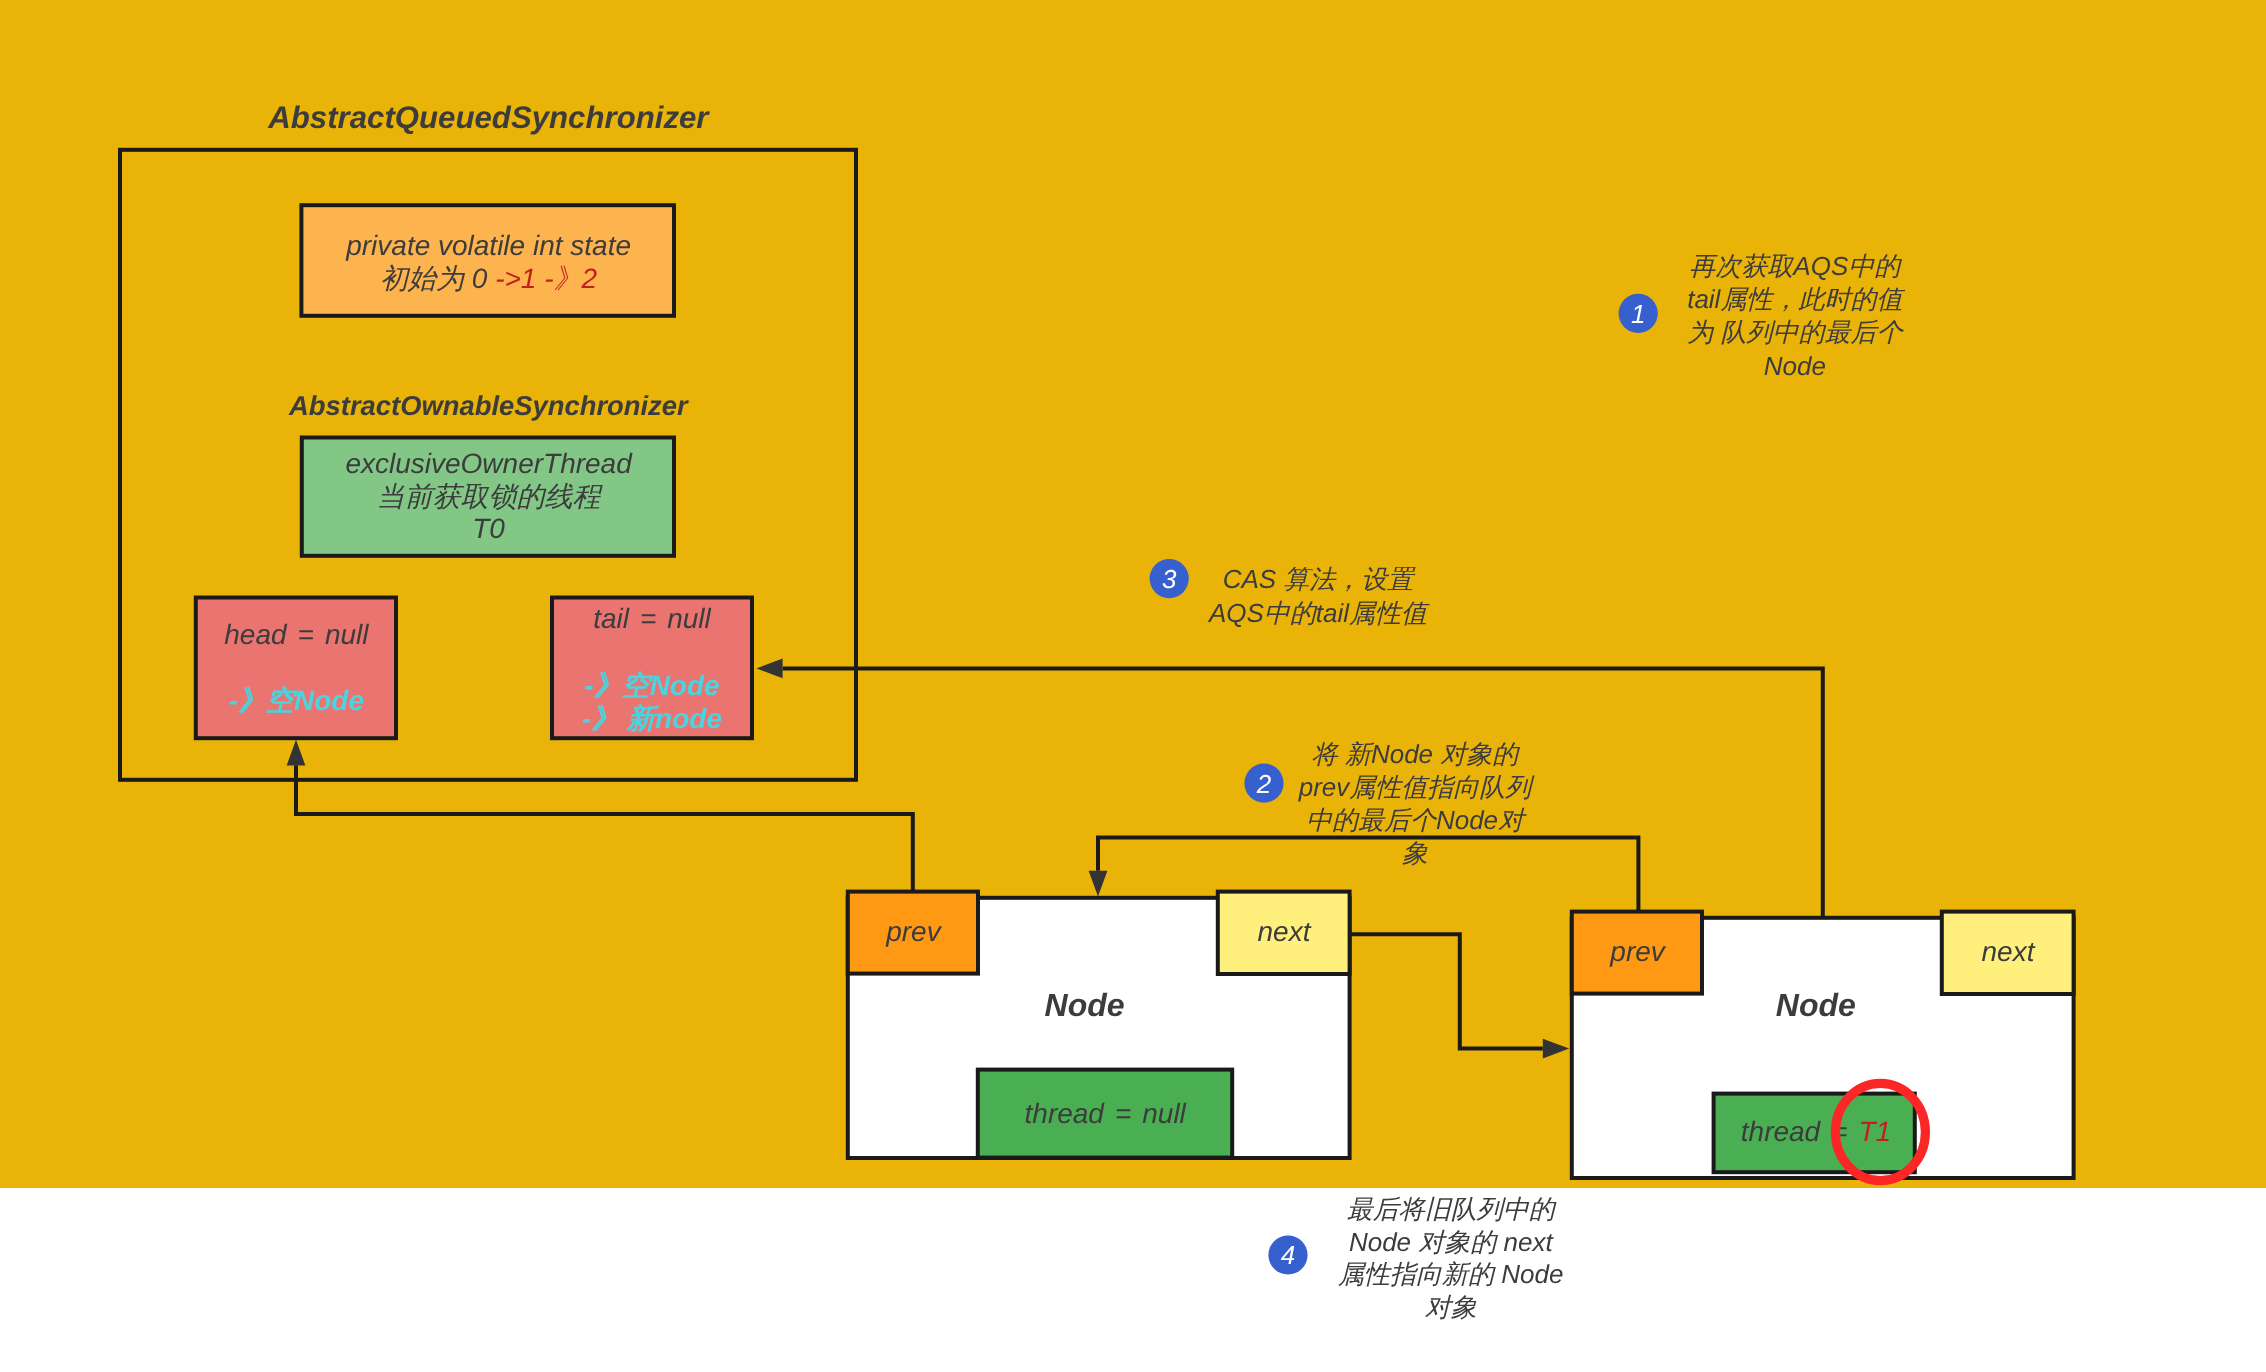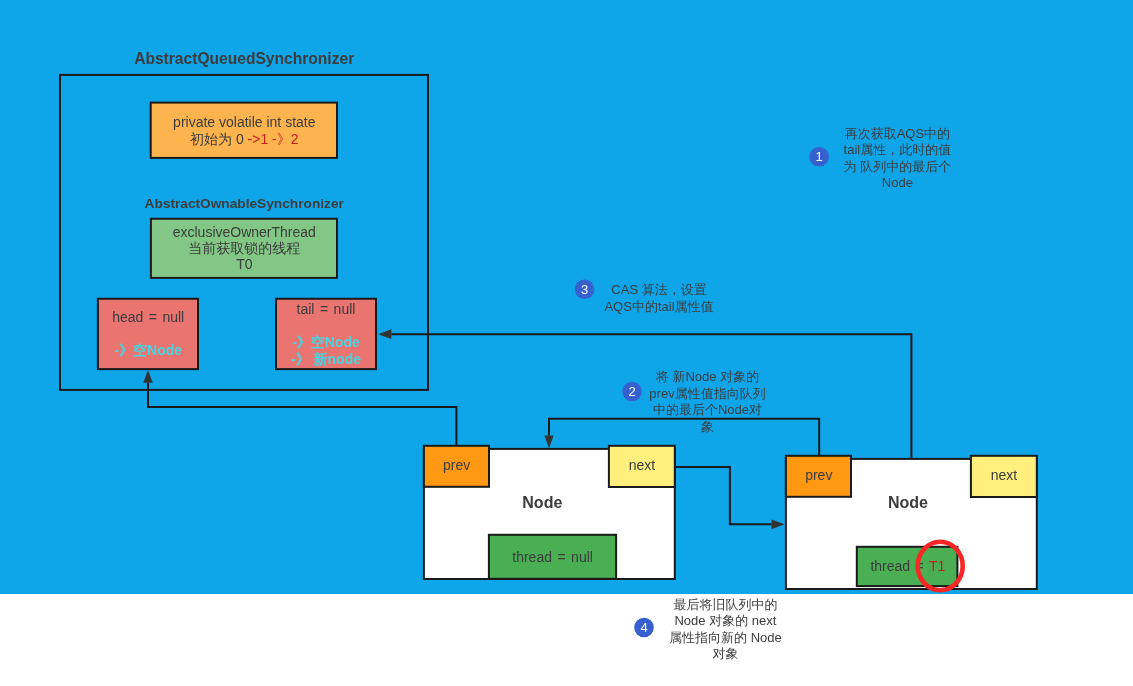--- a/index.html
+++ b/index.html
@@ -1,20 +1,20 @@
 <!DOCTYPE html>
 <html><head>
 <meta charset="utf-8">
 <title>AbstractQueuedSynchronizer</title>
 <style>
   html,body{margin:0;padding:0;background:#ffffff;}
   body{width:1133px;height:686px;overflow:hidden;
        font-family:"Liberation Sans",sans-serif;
        -webkit-font-smoothing:antialiased;}
-  #stage{position:relative;width:1133px;height:594px;background:#0ea5e9;filter:opacity(99.9%);}
+  #stage{position:relative;width:1133px;height:594px;background:#eab308;filter:opacity(99.9%);font-style:italic;}
   svg#root{position:absolute;left:0;top:0;display:block;}
   svg#root text{font-family:"Liberation Sans",sans-serif;}
   .box{stroke:#1A1A1A;stroke-width:2;}
   .edge{fill:none;stroke:#1A1A1A;stroke-width:2;stroke-linecap:butt;stroke-linejoin:miter;}
   .arrowhead{fill:#333333;stroke:none;}
   .t{font-size:14px;}
   .t-bold{font-weight:bold;}
   .cn{font-size:13px;}
   .t-eq{word-spacing:1.6px;}
   .badge{fill:#3560CE;}

